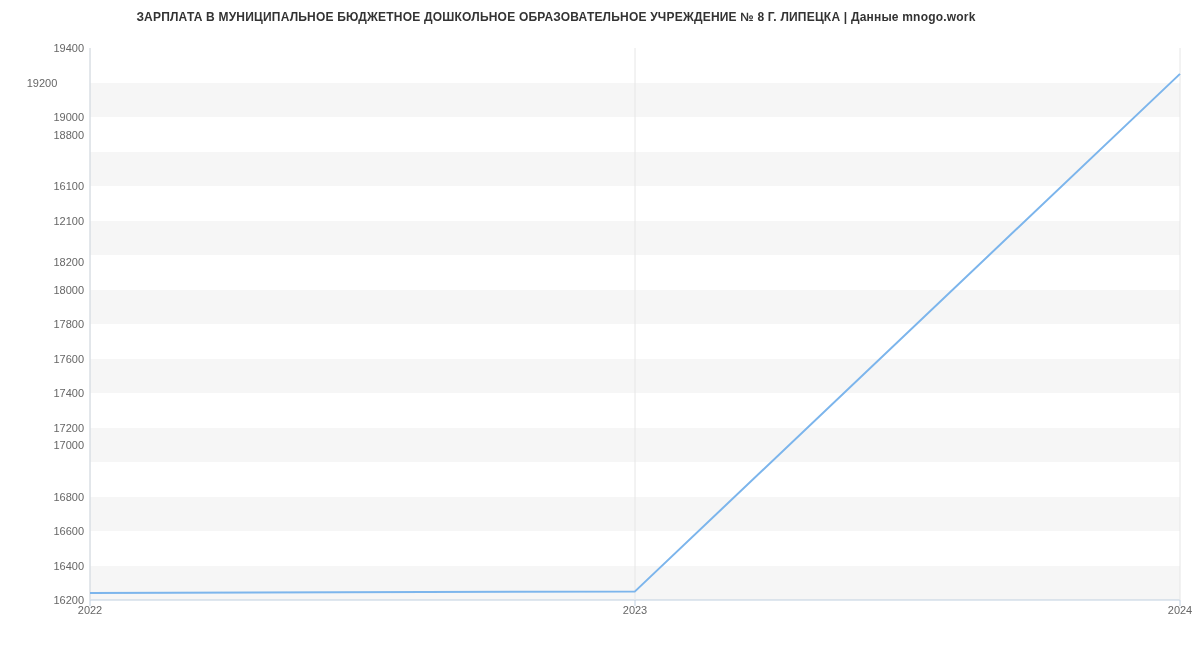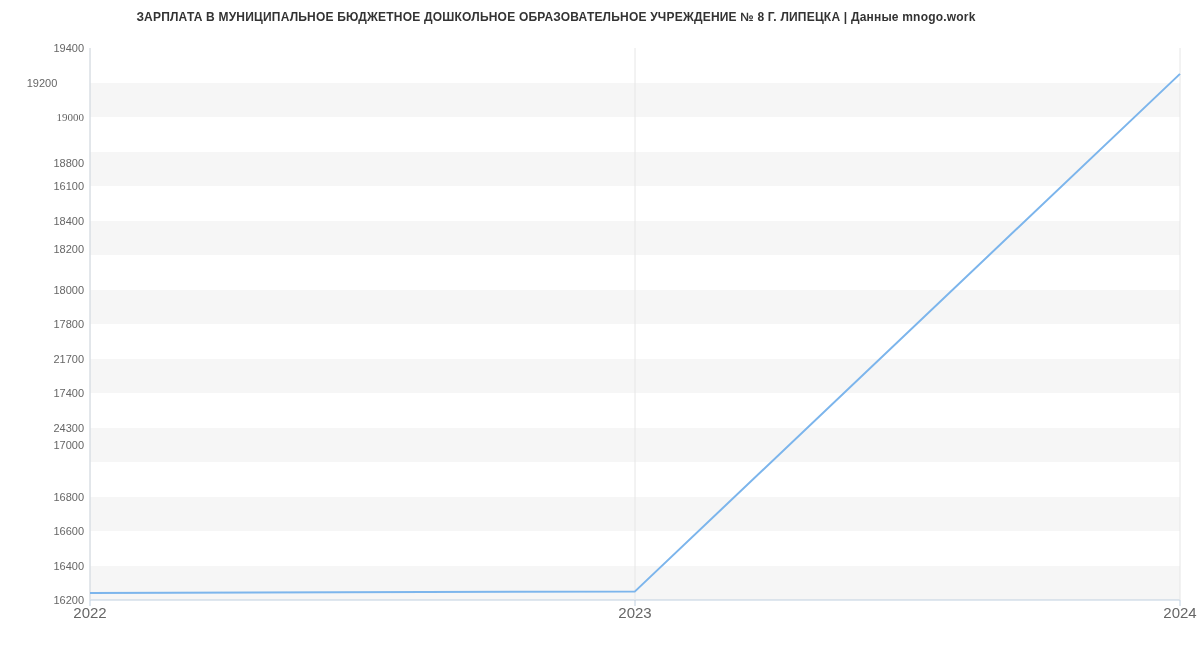--- a/index.html
+++ b/index.html
@@ -64,21 +64,21 @@
   .x-axis-labels {
     position: absolute;
     left: 90px;
     top: 604px;
     width: 1090px;
     height: 20px;
   }
   .x-label {
     position: absolute;
     transform: translateX(-50%);
-    font-size: 15px;
+    font-size: 11px;
     color: #666;
   }
   svg.line-layer {
     position: absolute;
     left: 0; top: 0;
     width: 100%;
     height: 100%;
     overflow: visible;
   }
 </style>
@@ -88,30 +88,30 @@
 <div class="chart-wrap">
 
   <div class="chart-title">ЗАРПЛАТА В МУНИЦИПАЛЬНОЕ БЮДЖЕТНОЕ ДОШКОЛЬНОЕ ОБРАЗОВАТЕЛЬНОЕ УЧРЕЖДЕНИЕ № 8 Г. ЛИПЕЦКА | Данные mnogo.work</div>
 
   <div class="y-axis-labels" id="y-axis">
       <div class="y-label" style="top: 552px;">16200</div>
       <div class="y-label" style="top: 517.5px; padding-left: 12px;">16400</div>
       <div class="y-label" style="top: 483px;">16600</div>
       <div class="y-label" style="top: 448.5px; margin-left: 35px;">16800</div>
       <div class="y-label" style="top: 397px;">17000</div>
-      <div class="y-label" style="top: 379.5px;">24300</div>
+      <div class="y-label" style="top: 379.5px;">17200</div>
       <div class="y-label" style="top: 345px;">17400</div>
-      <div class="y-label" style="top: 310.5px;">21700</div>
+      <div class="y-label" style="top: 310.5px;">17600</div>
       <div class="y-label" style="top: 276px;">17800</div>
       <div class="y-label" style="top: 241.5px; padding-left: 37px;">18000</div>
-      <div class="y-label" style="top: 201px;">18200</div>
-      <div class="y-label" style="top: 172.5px;">18400</div>
+      <div class="y-label" style="top: 214px;">18200</div>
+      <div class="y-label" style="top: 172.5px;">12100</div>
       <div class="y-label" style="top: 138px;">16100</div>
-      <div class="y-label" style="top: 115px;">18800</div>
-      <div class="y-label" style="top: 69px; font-family: Liberation Serif, serif;">19000</div>
+      <div class="y-label" style="top: 87px;">18800</div>
+      <div class="y-label" style="top: 69px;">19000</div>
       <div class="y-label" style="top: 34.5px; text-align: center;">19200</div>
       <div class="y-label" style="top: 0px;">19400</div>
     </div>
 
   <div class="plot-area">
     <div class="plot-bg" id="plot-bg">
         <div class="grid-band" style="top: 517.5px; height: 34.5px;"></div>
         <div class="grid-band" style="top: 448.5px; height: 34.5px;"></div>
         <div class="grid-band" style="top: 379.5px; height: 34.5px;"></div>
         <div class="grid-band" style="top: 310.5px; height: 34.5px;"></div>

